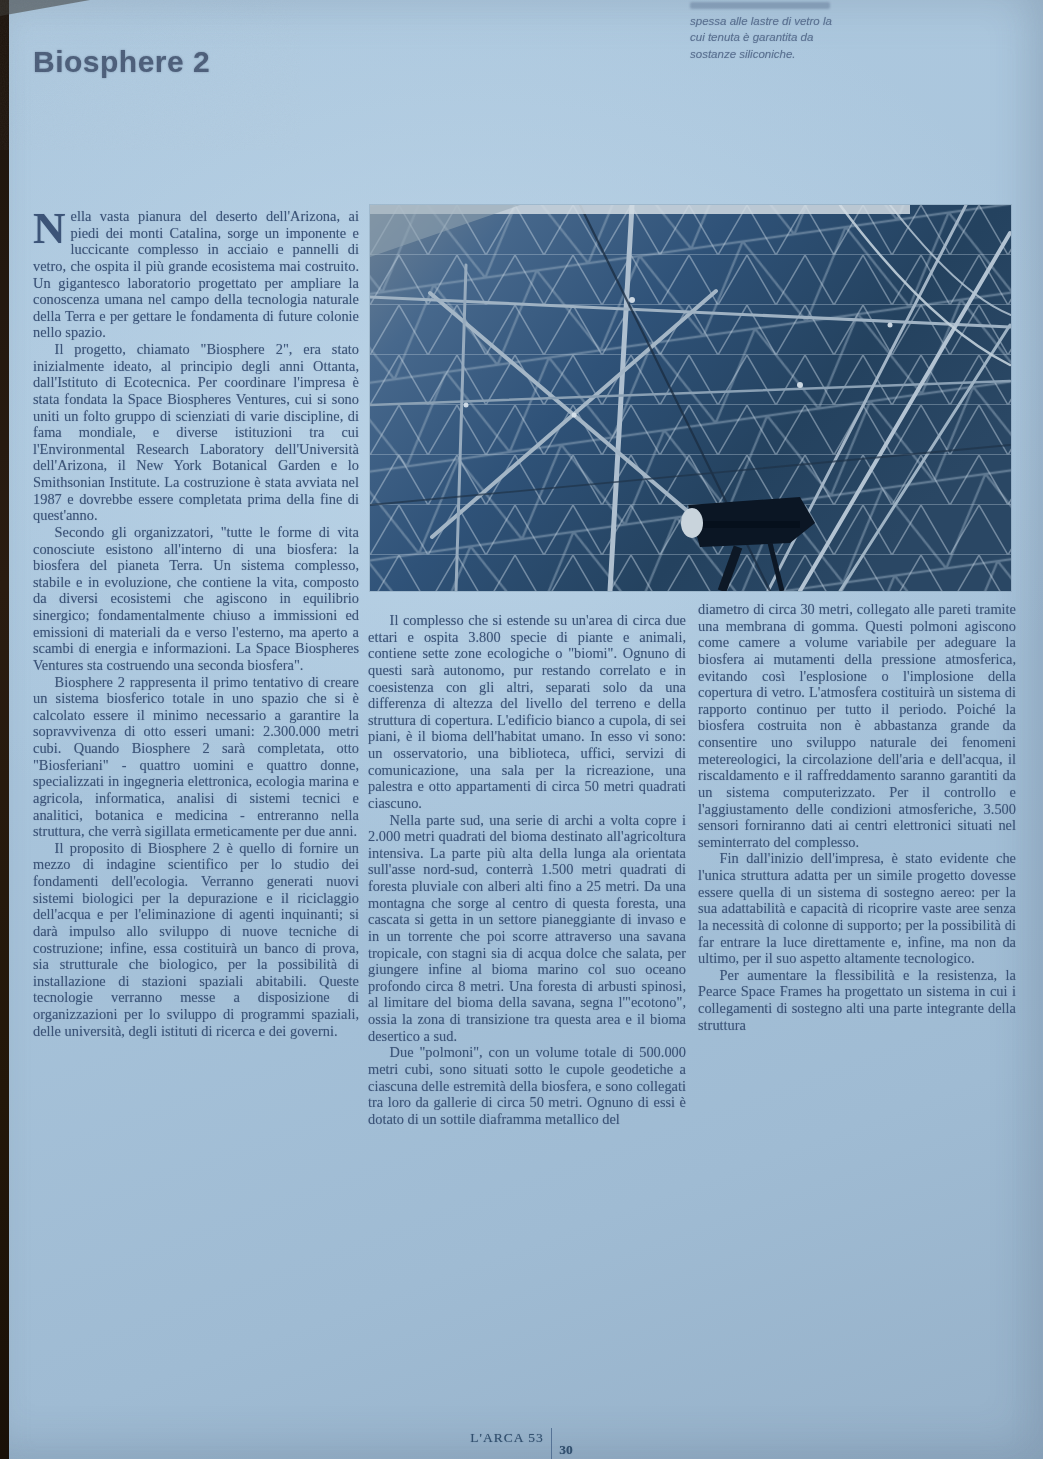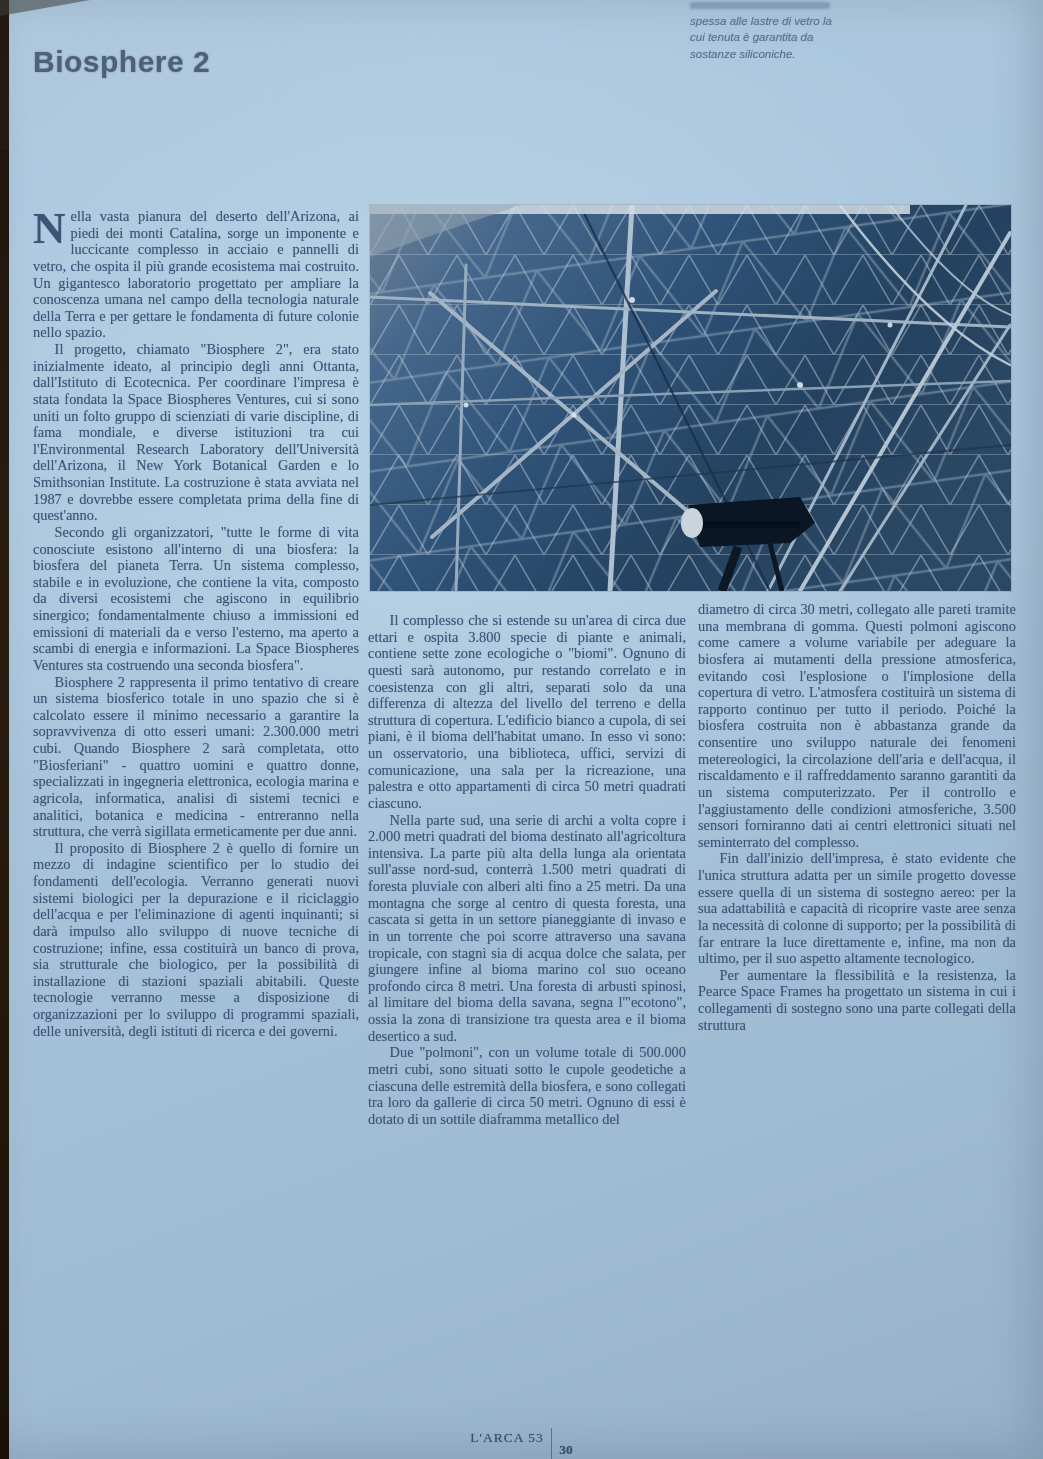--- a/index.html
+++ b/index.html
@@ -129,21 +129,21 @@
 
   <div class="col col-2">
     <p>Il complesso che si estende su un'area di circa due ettari e ospita 3.800 specie di piante e animali, contiene sette zone ecologiche o "biomi". Ognuno di questi sarà autonomo, pur restando correlato e in coesistenza con gli altri, separati solo da una differenza di altezza del livello del terreno e della struttura di copertura. L'edificio bianco a cupola, di sei piani, è il bioma dell'habitat umano. In esso vi sono: un osservatorio, una biblioteca, uffici, servizi di comunicazione, una sala per la ricreazione, una palestra e otto appartamenti di circa 50 metri quadrati ciascuno.</p>
     <p>Nella parte sud, una serie di archi a volta copre i 2.000 metri quadrati del bioma destinato all'agricoltura intensiva. La parte più alta della lunga ala orientata sull'asse nord-sud, conterrà 1.500 metri quadrati di foresta pluviale con alberi alti fino a 25 metri. Da una montagna che sorge al centro di questa foresta, una cascata si getta in un settore pianeggiante di invaso e in un torrente che poi scorre attraverso una savana tropicale, con stagni sia di acqua dolce che salata, per giungere infine al bioma marino col suo oceano profondo circa 8 metri. Una foresta di arbusti spinosi, al limitare del bioma della savana, segna l'"ecotono", ossia la zona di transizione tra questa area e il bioma desertico a sud.</p>
     <p>Due "polmoni", con un volume totale di 500.000 metri cubi, sono situati sotto le cupole geodetiche a ciascuna delle estremità della biosfera, e sono collegati tra loro da gallerie di circa 50 metri. Ognuno di essi è dotato di un sottile diaframma metallico del</p>
   </div>
 
   <div class="col col-3">
     <p class="no-indent">diametro di circa 30 metri, collegato alle pareti tramite una membrana di gomma. Questi polmoni agiscono come camere a volume variabile per adeguare la biosfera ai mutamenti della pressione atmosferica, evitando così l'esplosione o l'implosione della copertura di vetro. L'atmosfera costituirà un sistema di rapporto continuo per tutto il periodo. Poiché la biosfera costruita non è abbastanza grande da consentire uno sviluppo naturale dei fenomeni metereologici, la circolazione dell'aria e dell'acqua, il riscaldamento e il raffreddamento saranno garantiti da un sistema computerizzato. Per il controllo e l'aggiustamento delle condizioni atmosferiche, 3.500 sensori forniranno dati ai centri elettronici situati nel seminterrato del complesso.</p>
     <p>Fin dall'inizio dell'impresa, è stato evidente che l'unica struttura adatta per un simile progetto dovesse essere quella di un sistema di sostegno aereo: per la sua adattabilità e capacità di ricoprire vaste aree senza la necessità di colonne di supporto; per la possibilità di far entrare la luce direttamente e, infine, ma non da ultimo, per il suo aspetto altamente tecnologico.</p>
-    <p>Per aumentare la flessibilità e la resistenza, la Pearce Space Frames ha progettato un sistema in cui i collegamenti di sostegno sono una parte collegati della struttura</p>
+    <p>Per aumentare la flessibilità e la resistenza, la Pearce Space Frames ha progettato un sistema in cui i collegamenti di sostegno alti una parte integrante della struttura</p>
   </div>
 
   <div class="footer">
     <span class="mag">L'ARCA 53</span>
     <span class="rule"></span>
     <span class="pnum">30</span>
   </div>
 
   <svg class="noise">
     <filter id="n">

